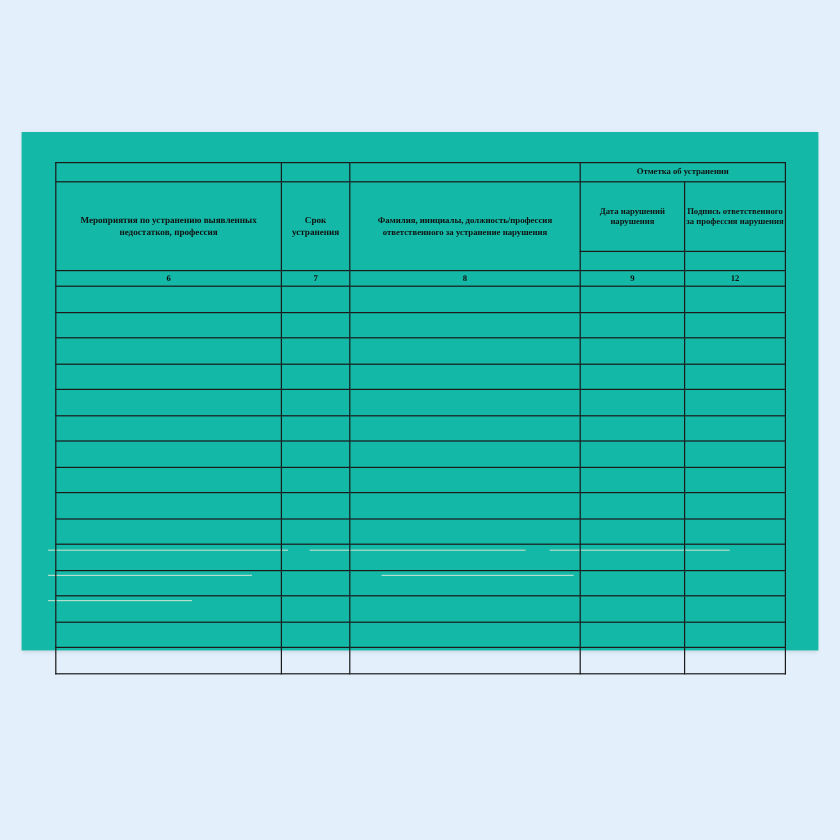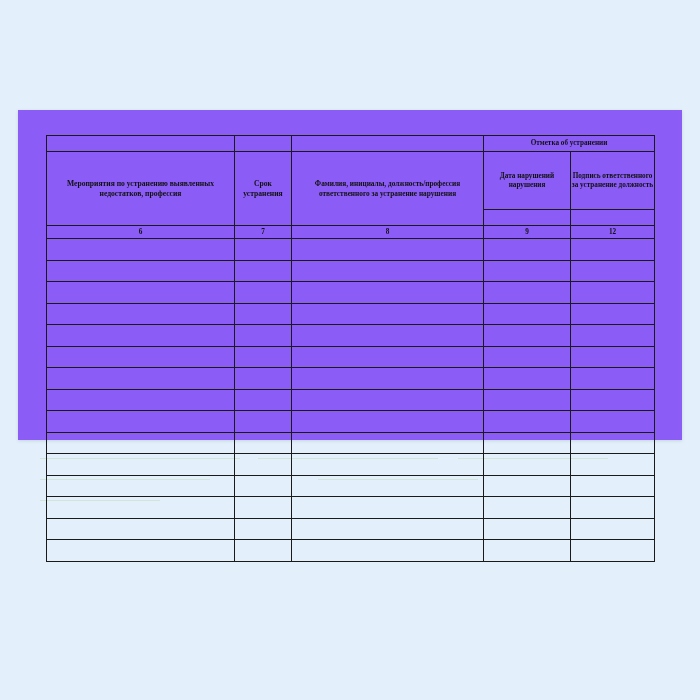--- a/index.html
+++ b/index.html
@@ -16,22 +16,22 @@
   #stage {
     position: relative;
     width: 700px;
     height: 700px;
   }
   .page-sheet {
     position: absolute;
     left: 18px;
     top: 110px;
     width: 664px;
-    height: 330px;
-    background: #8b5cf6;
+    height: 432px;
+    background: #14b8a6;
     box-shadow: 0 1px 3px rgba(60,80,110,0.18);
   }
   .table-wrap {
     position: absolute;
     left: 28px;
     top: 25px;
     width: 608px;
   }
   table.journal {
     border-collapse: collapse;
@@ -112,21 +112,21 @@
             <td class="hdr-group hdr-blank"></td>
             <td class="hdr-group hdr-blank"></td>
             <td class="hdr-group hdr-blank"></td>
             <td class="hdr-group" colspan="2">Отметка об устранении</td>
           </tr>
           <tr>
             <td class="hdr-main c6" rowspan="2">Мероприятия по устранению выявленных недостатков, профессия</td>
             <td class="hdr-main c7" rowspan="2">Срок устранения</td>
             <td class="hdr-main c8" rowspan="2">Фамилия, инициалы, должность/профессия ответственного за устранение нарушения</td>
             <td class="hdr-sub red-text">Дата нарушений нарушения</td>
-            <td class="hdr-sub">Подпись ответственного за устранение должность</td>
+            <td class="hdr-sub">Подпись ответственного за профессия нарушения</td>
           </tr>
           <tr>
             <td style="height:15px;border-top:none;"></td>
             <td style="height:15px;border-top:none;"></td>
           </tr>
           <tr class="num-row">
             <td>6</td>
             <td>7</td>
             <td>8</td>
             <td>9</td>

